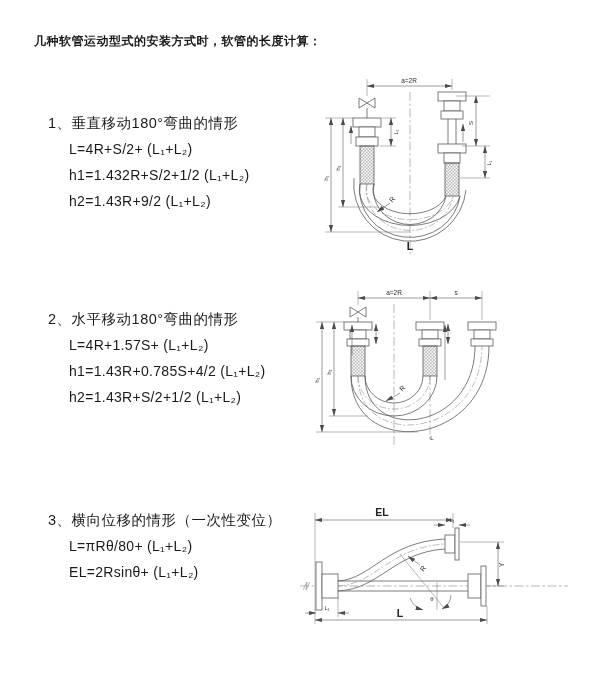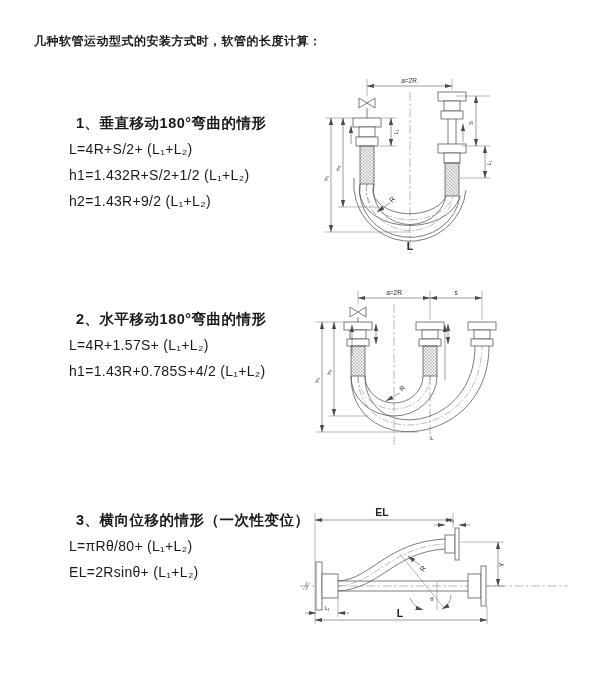--- a/index.html
+++ b/index.html
@@ -1,20 +1,20 @@
 <!DOCTYPE html>
 <html><head>
 <meta charset="utf-8">
 <style>
   html,body{margin:0;padding:0;}
   body{width:600px;height:675px;position:relative;background:#ffffff;overflow:hidden;
        font-family:"Liberation Sans","DejaVu Sans",sans-serif;color:#1a1a1a;}
   .title{position:absolute;left:34px;top:20px;font-size:12px;font-weight:700;letter-spacing:.5px;margin-top:13px;}
   .section{position:absolute;}
-  .sec-head{font-size:14.5px;font-weight:700;line-height:26px;letter-spacing:.5px;margin-left:28px;}
+  .sec-head{font-size:14.5px;font-weight:400;line-height:26px;letter-spacing:.5px;}
   .formula{font-size:14px;font-weight:400;line-height:26px;padding-left:21px;letter-spacing:.3px;}
   .diag{position:absolute;}
   
   .ln{stroke:#5a5a5a;stroke-width:.8;fill:none;}
   .fig{fill:#ffffff;stroke:#5a5a5a;stroke-width:.8;}
   .dim{stroke:#5a5a5a;stroke-width:.6;fill:none;}
   .ext{stroke:#6f6f6f;stroke-width:.5;fill:none;}
   .cl{stroke:#7a7a7a;stroke-width:.55;fill:none;stroke-dasharray:9 2.5 2.5 2.5;}
   .hosed{stroke:#7a7a7a;stroke-width:.5;fill:none;stroke-dasharray:7 2 2 2;}
   .dt{font-family:"Liberation Sans",sans-serif;font-size:6px;fill:#2e2e2e;}
@@ -32,20 +32,21 @@
   <div class="sec-head">1、垂直移动180°弯曲的情形</div>
   <div class="formula">L=4R+S/2+ (L₁+L₂)</div>
   <div class="formula">h1=1.432R+S/2+1/2 (L₁+L₂)</div>
   <div class="formula">h2=1.43R+9/2 (L₁+L₂)</div>
 </div>
 
 <div class="section" style="left:48px;top:306px;">
   <div class="sec-head">2、水平移动180°弯曲的情形</div>
   <div class="formula">L=4R+1.57S+ (L₁+L₂)</div>
   <div class="formula">h1=1.43R+0.785S+4/2 (L₁+L₂)</div>
+  <div class="formula">h2=1.43R+S/2+1/2 (L₁+L₂)</div>
 </div>
 
 <div class="section" style="left:48px;top:507px;">
   <div class="sec-head">3、横向位移的情形（一次性变位）</div>
   <div class="formula">L=πRθ/80+ (L₁+L₂)</div>
   <div class="formula">EL=2Rsinθ+ (L₁+L₂)</div>
 </div>
 
 <svg class="diag" style="left:306px;top:66px;" width="248" height="200" viewBox="0 0 248 200">
   <defs>

